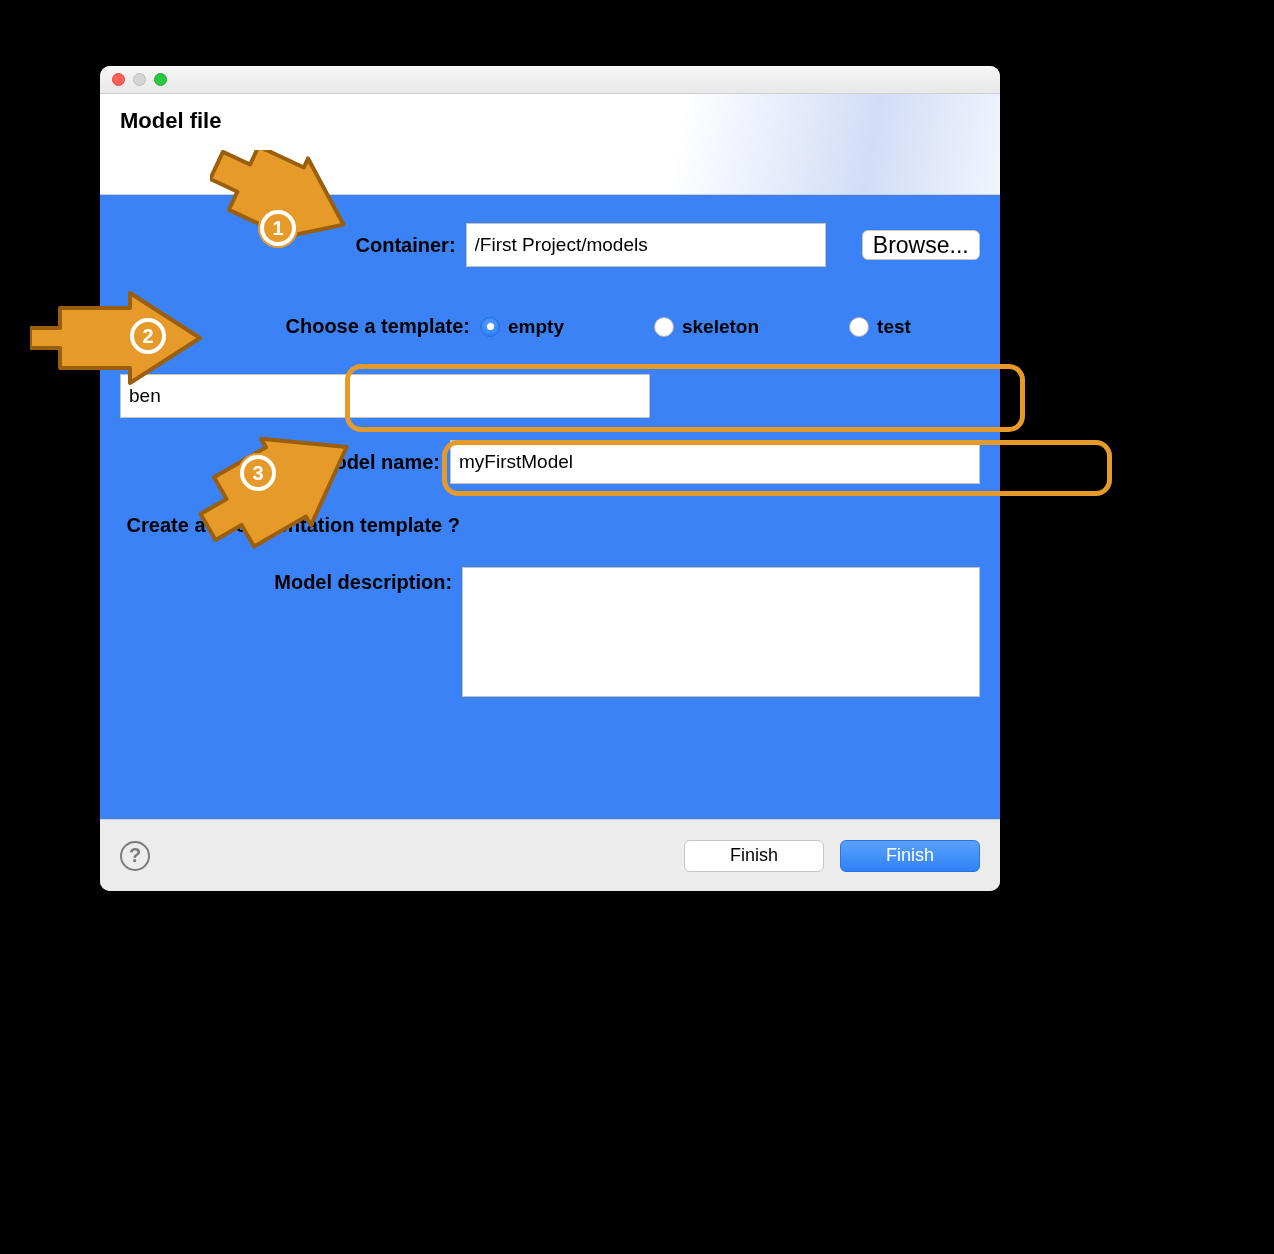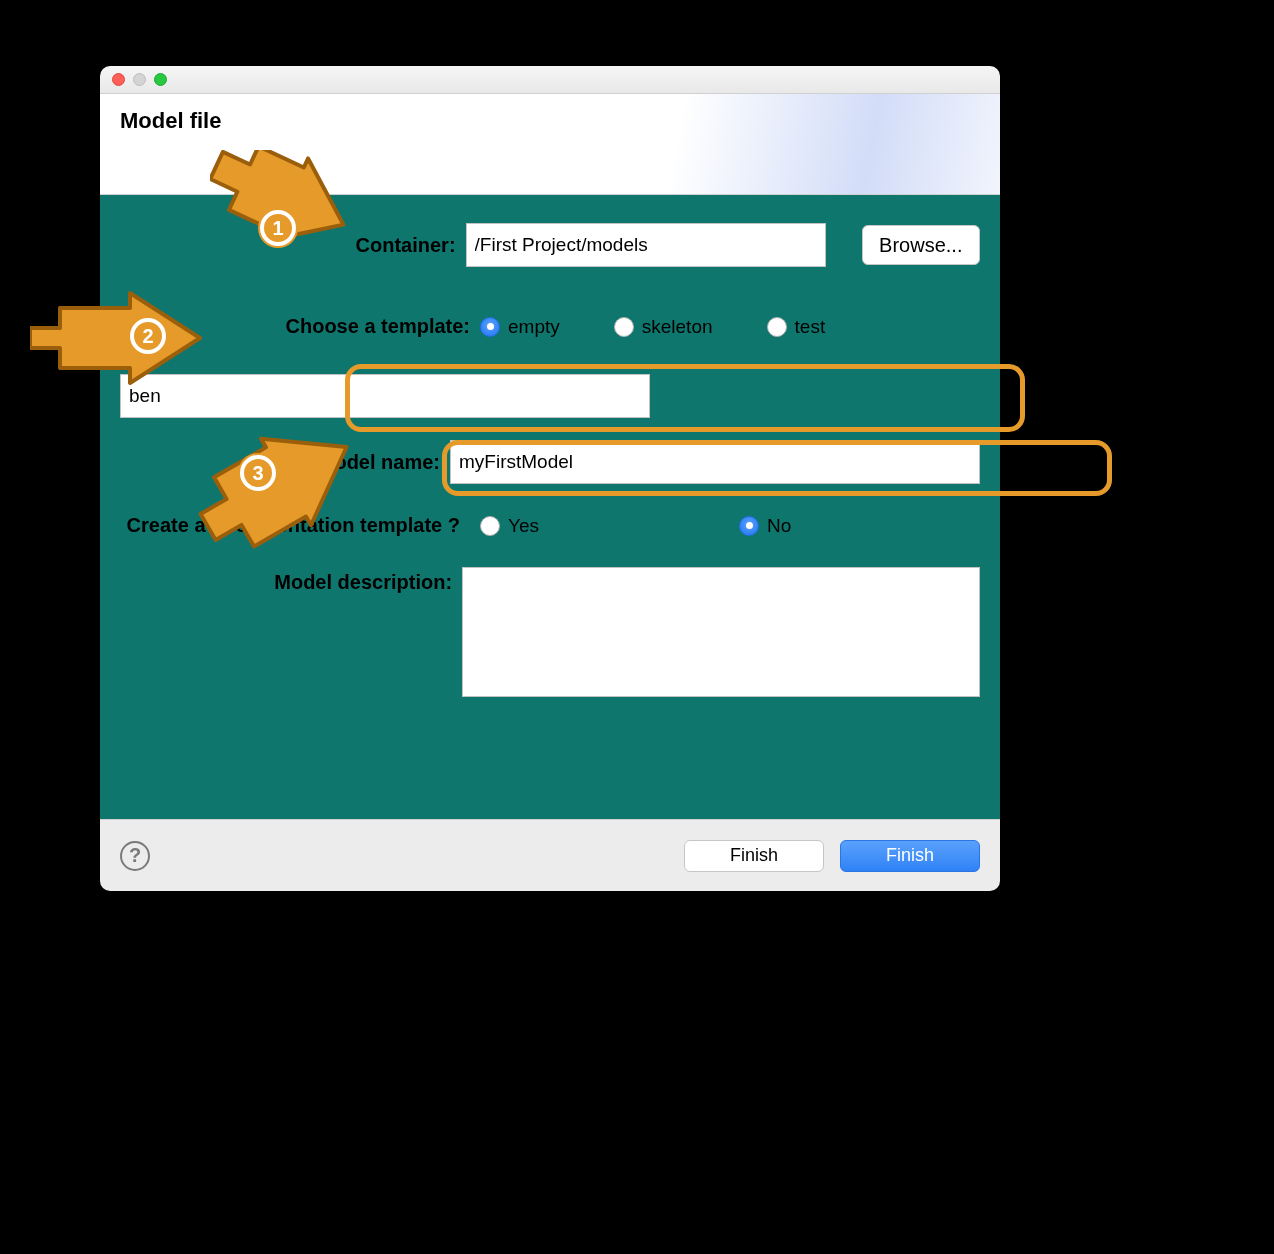--- a/index.html
+++ b/index.html
@@ -11,21 +11,21 @@
     font-family: -apple-system, "Helvetica Neue", Arial, sans-serif;
     font-size: 20px;
     color: #000;
   }
   .window {
     position: absolute;
     left: 100px;
     top: 66px;
     width: 900px;
     background: #ececec;
-    border-radius: 18px;
+    border-radius: 10px;
     box-shadow: 0 20px 60px rgba(0,0,0,0.6);
     overflow: visible;
   }
   .titlebar {
     height: 28px;
     background: linear-gradient(#f6f6f6,#e8e8e8);
     border-top-left-radius: 10px;
     border-top-right-radius: 10px;
     display: flex;
     align-items: center;
@@ -46,21 +46,21 @@
   }
   .header-title { font-weight: 700; font-size: 22px; }
   .header-grad {
     position: absolute;
     right: -60px; top: 0;
     width: 420px; height: 100%;
     background: linear-gradient(100deg, #fff 10%, #c7d4f6 55%, #fff 100%);
     opacity: 0.8;
   }
   .body {
-    background: #0f766e;
+    background: #3b82f6;
     padding: 28px 20px 100px 20px;
   }
   .row {
     display: flex;
     align-items: center;
     margin-bottom: 22px;
     position: relative;
   }
   .label {
     width: 350px;
@@ -84,25 +84,25 @@
   .container-input { width: 360px; }
   .filename-input {
     width: 530px;
     border: 1px solid #c2c2c2;
     outline: 3px solid #8aa6e6;
     outline-offset: -1px;
   }
   .author-input, .modelname-input { width: 530px; }
   .browse-btn {
     margin-left: 36px;
-    width: 120px; height: 40px;
+    width: 120px; height: 30px;
     background: #fff;
     border: 1px solid #c6c6c6;
     border-radius: 6px;
-    font-size: 20px;
+    font-size: 23px;
     cursor: pointer;
   }
   .radio-group { display: flex; gap: 60px; }
   .radio-group.wide { gap: 160px; }
   .radio-item { display: flex; align-items: center; gap: 8px; font-size: 19px; }
   .radio {
     width: 20px; height: 20px;
     border-radius: 50%;
     border: 1px solid #b0b0b0;
     background: #fff;
@@ -213,21 +213,21 @@
   <div class="body">
 
     <div class="row">
       <div class="label">Container:</div>
       <input class="text container-input" type="text" value="/First Project/models" style="">
       <button class="browse-btn">Browse...</button>
     </div>
 
     <div class="row template" style="margin-top:48px; margin-bottom:30px;">
       <div class="label" style="width:360px">Choose a template:</div>
-      <div class="radio-group" style="gap:54px;">
+      <div class="radio-group" style="gap:90px;font-weight:bold;">
         <div class="radio-item">
           <span class="radio checked"></span>
           <span>empty</span>
         </div>
         <div class="radio-item">
           <span class="radio"></span>
           <span>skeleton</span>
         </div>
         <div class="radio-item">
           <span class="radio"></span>
@@ -241,30 +241,20 @@
       <input class="text author-input" type="text" value="ben" style="">
     </div>
 
     <div class="row">
       <div class="label">Model name:</div>
       <input class="text modelname-input" type="text" value="myFirstModel" style="">
     </div>
 
     <div class="row doc" style="margin-top:30px;">
       <div class="label" style="width:350px">Create a documentation template ?</div>
-      <div class="radio-group wide" style="gap:200px; margin-left:10px;">
-        <div class="radio-item">
-          <span class="radio"></span>
-          <span>Yes</span>
-        </div>
-        <div class="radio-item">
-          <span class="radio checked"></span>
-          <span>No</span>
-        </div>
-      </div>
     </div>
 
     <div class="row" style="align-items:flex-start; margin-top:30px;">
       <div class="label align-top">Model description:</div>
       <textarea class="desc" style=""></textarea>
     </div>
 
   </div>
 
   <div class="footer">

